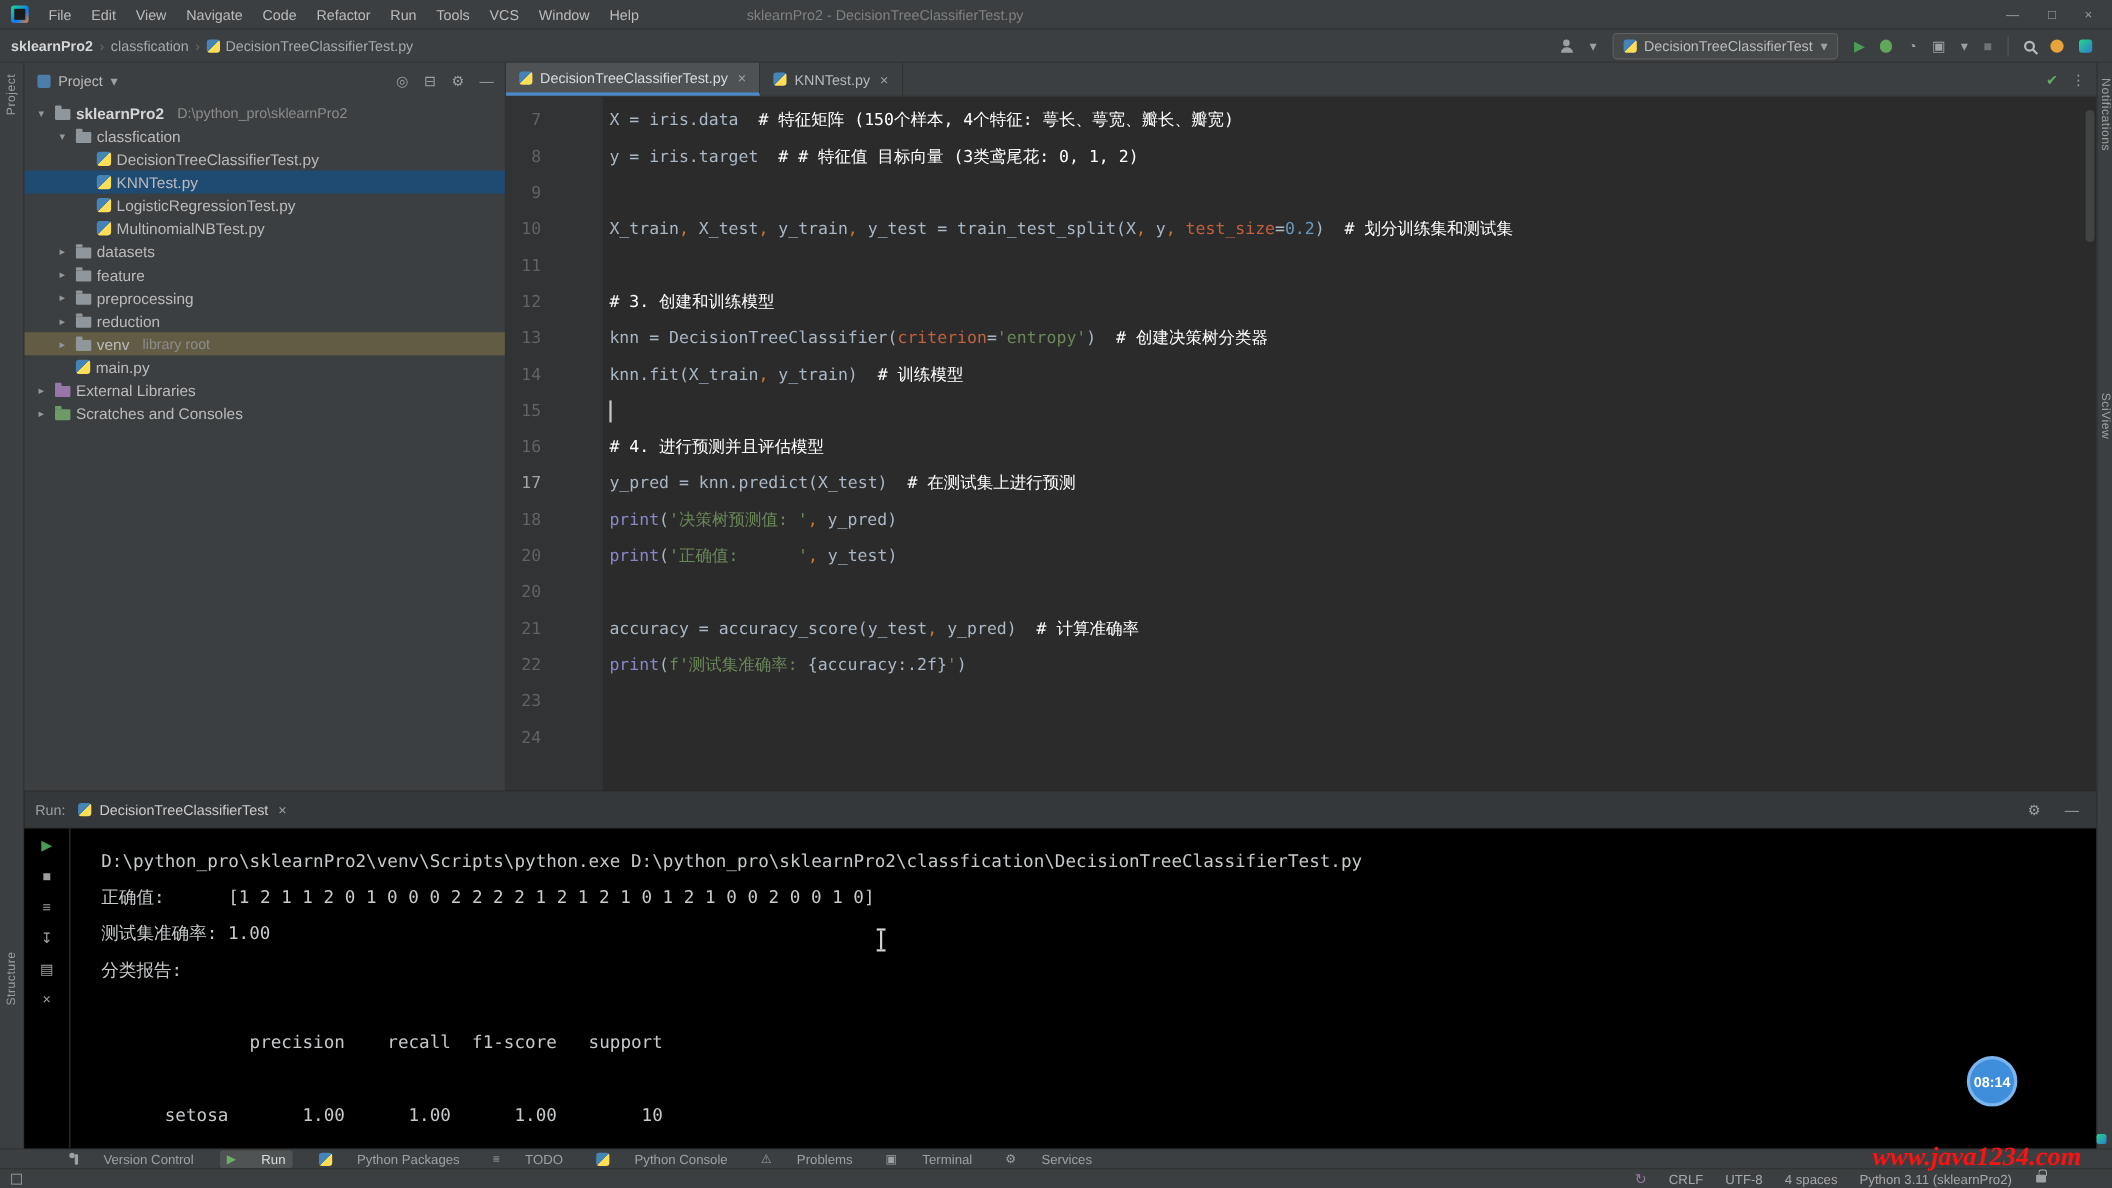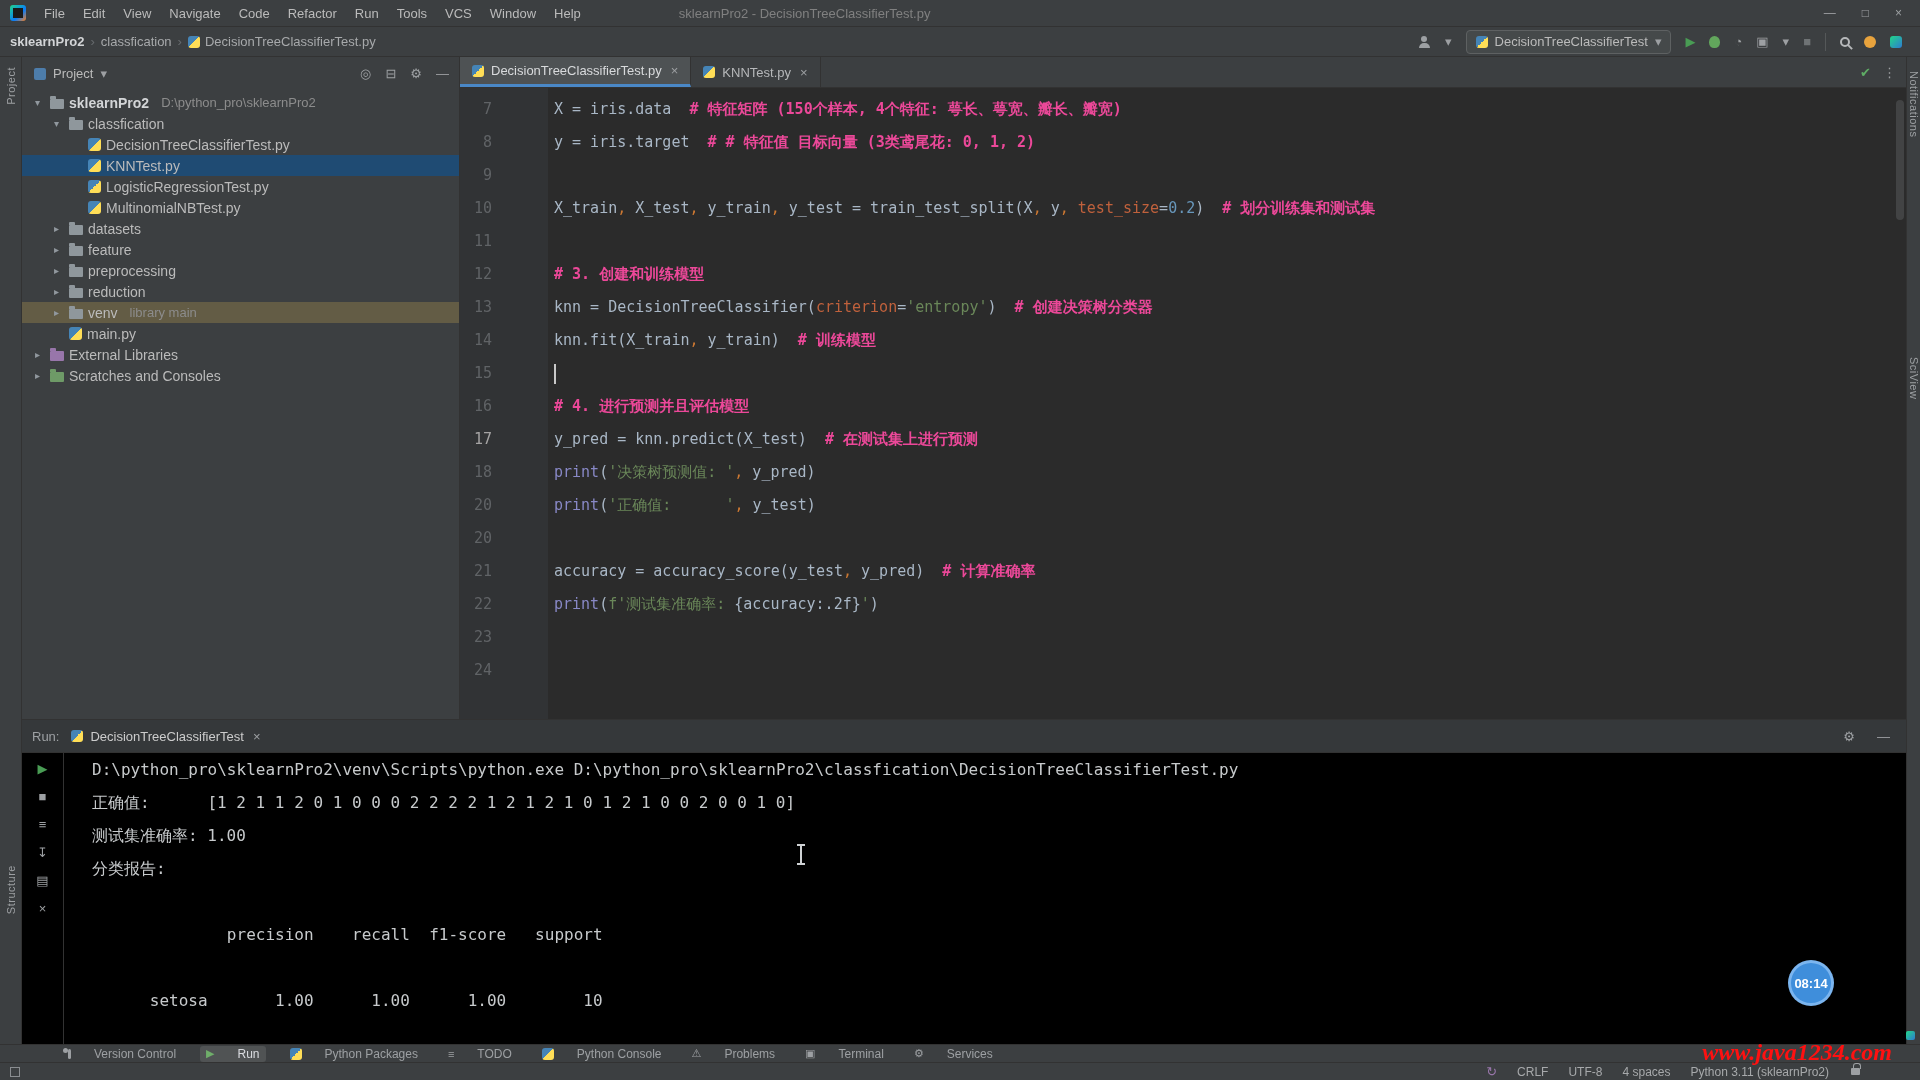--- a/index.html
+++ b/index.html
@@ -85,36 +85,36 @@
   .tabbar-right { margin-left:auto; display:flex; align-items:center; gap:12px; padding-right:10px; }
   .check { color:#5fad65; font-size:13px; }
   .more { color:#9da0a3; font-size:13px; }
   .editor { flex:1; display:flex; position:relative; min-height:0; }
   .gutter { width:88px; background:#313335; color:#606366; font-family:"DejaVu Sans Mono", monospace;
     font-size:15px; text-align:right; padding:5px 56px 0 0; flex:none; }
   .lnum { height:33px; line-height:33px; }
   .lnum.cur { color:#a4a3a3; }
   .codearea { flex:1; padding:5px 0 0 6px; font-family:"DejaVu Sans Mono", monospace; font-size:15px; overflow:hidden; }
   .cline { height:33px; line-height:33px; white-space:pre; }
-  .seg-d { color:#a9b7c6; } .seg-c { color:#ec4899;font-weight:bold; } .seg-s { color:#6a8759; }
+  .seg-d { color:#a9b7c6; } .seg-c { color:#ffffff; } .seg-s { color:#6a8759; }
   .seg-k { color:#8888c6; } .seg-p { color:#c0613c; } .seg-n { color:#6897bb; } .seg-m { color:#cc7832; }
   .caret { display:inline-block; width:2px; height:20px; background:#c8c8c8; vertical-align:middle; }
   .scroll-thumb { position:absolute; right:2px; top:12px; width:8px; height:120px; background:#55585a; border-radius:4px; opacity:.55; }
 
   
   .run-panel { height:325px; background:#000000; border-top:1px solid #323232; display:flex; flex-direction:column; position:relative; }
   .run-header { height:33px; background:#35383a; display:flex; align-items:center; padding:0 16px 0 10px; gap:12px; border-bottom:1px solid #323232; }
   .run-label { color:#9da0a3; font-size:13px; }
   .run-tab { display:flex; align-items:center; gap:7px; color:#cccccc; font-size:13px; }
   .run-hdr-icons { margin-left:auto; display:flex; gap:22px; color:#9da0a3; font-size:13px; }
   .run-body { flex:1; display:flex; min-height:0; }
   .run-tools { width:42px; border-right:1px solid #323232; display:flex; flex-direction:column; align-items:center; padding-top:8px; gap:13px; }
   .rt-ic { font-size:13px; color:#9da0a3; }
   .rt-ic.g { color:#499c54; }
-  .console { flex:1; padding:0 0 0 28px; font-family:"DejaVu Sans Mono", monospace; font-size:16px; color:#c7cacc; overflow:hidden; }
+  .console { flex:1; padding:13px 0 0 28px; font-family:"DejaVu Sans Mono", monospace; font-size:16px; color:#c7cacc; overflow:hidden; }
   .con-line { min-height:33px; line-height:33px; white-space:pre; }
   .badge { position:absolute; left:1766px; top:240px; width:46px; height:46px; border-radius:50%;
     background:#3f8edb; border:3px solid rgba(173,214,255,.55); color:#ffffff; font-size:13px; font-weight:bold;
     display:flex; align-items:center; justify-content:center; }
   .ibeam { position:absolute; left:778px; top:126px; width:2px; height:17px; background:#cfd2d4; }
   .ibeam::before,.ibeam::after { content:""; position:absolute; left:-3px; width:8px; height:2px; background:#cfd2d4; }
   .ibeam::before { top:-2px; } .ibeam::after { bottom:-2px; }
 
   
   .bottombar { height:18px; background:#3c3f41; border-top:1px solid #323232; display:flex; align-items:center;
@@ -279,21 +279,21 @@
               </div>
               <div class="tree-row" style="padding-left: 27px;">
                 <span class="twisty">▸</span>
                 <span class="icon-folder"></span>
                 <span class="tree-label">reduction</span>
               </div>
               <div class="tree-row venv" style="padding-left: 27px;">
                 <span class="twisty">▸</span>
                 <span class="icon-folder"></span>
                 <span class="tree-label">venv</span>
-                <span class="tree-hint">library main</span>
+                <span class="tree-hint">library root</span>
               </div>
               <div class="tree-row" style="padding-left: 27px;">
                 <span class="twisty"></span>
                 <span class="icon-py"></span>
                 <span class="tree-label">main.py</span>
               </div>
               <div class="tree-row" style="padding-left: 8px;">
                 <span class="twisty">▸</span>
                 <span class="icon-folder lib"></span>
                 <span class="tree-label">External Libraries</span>

